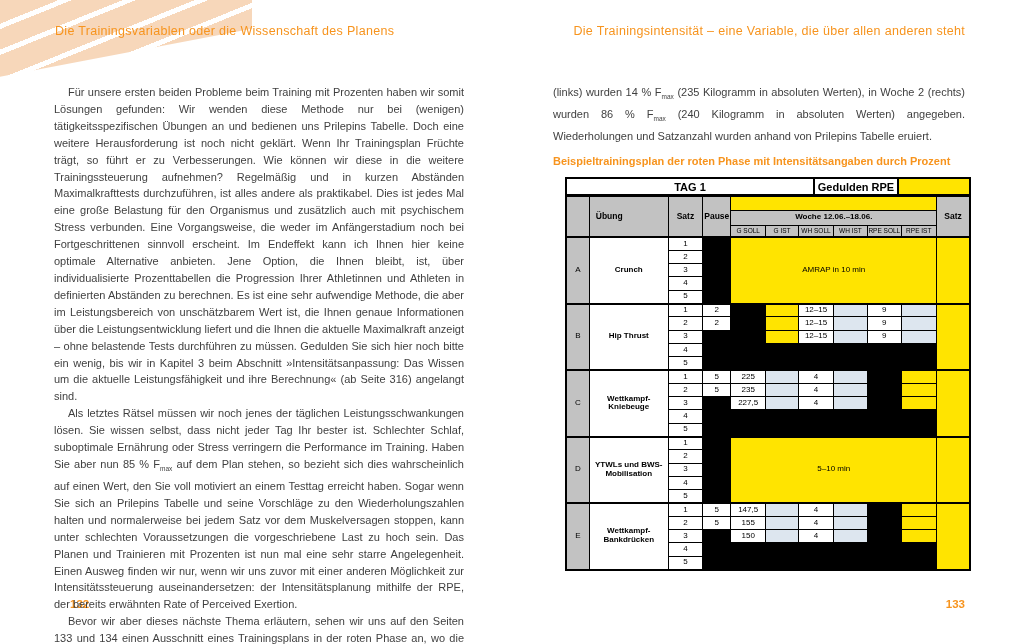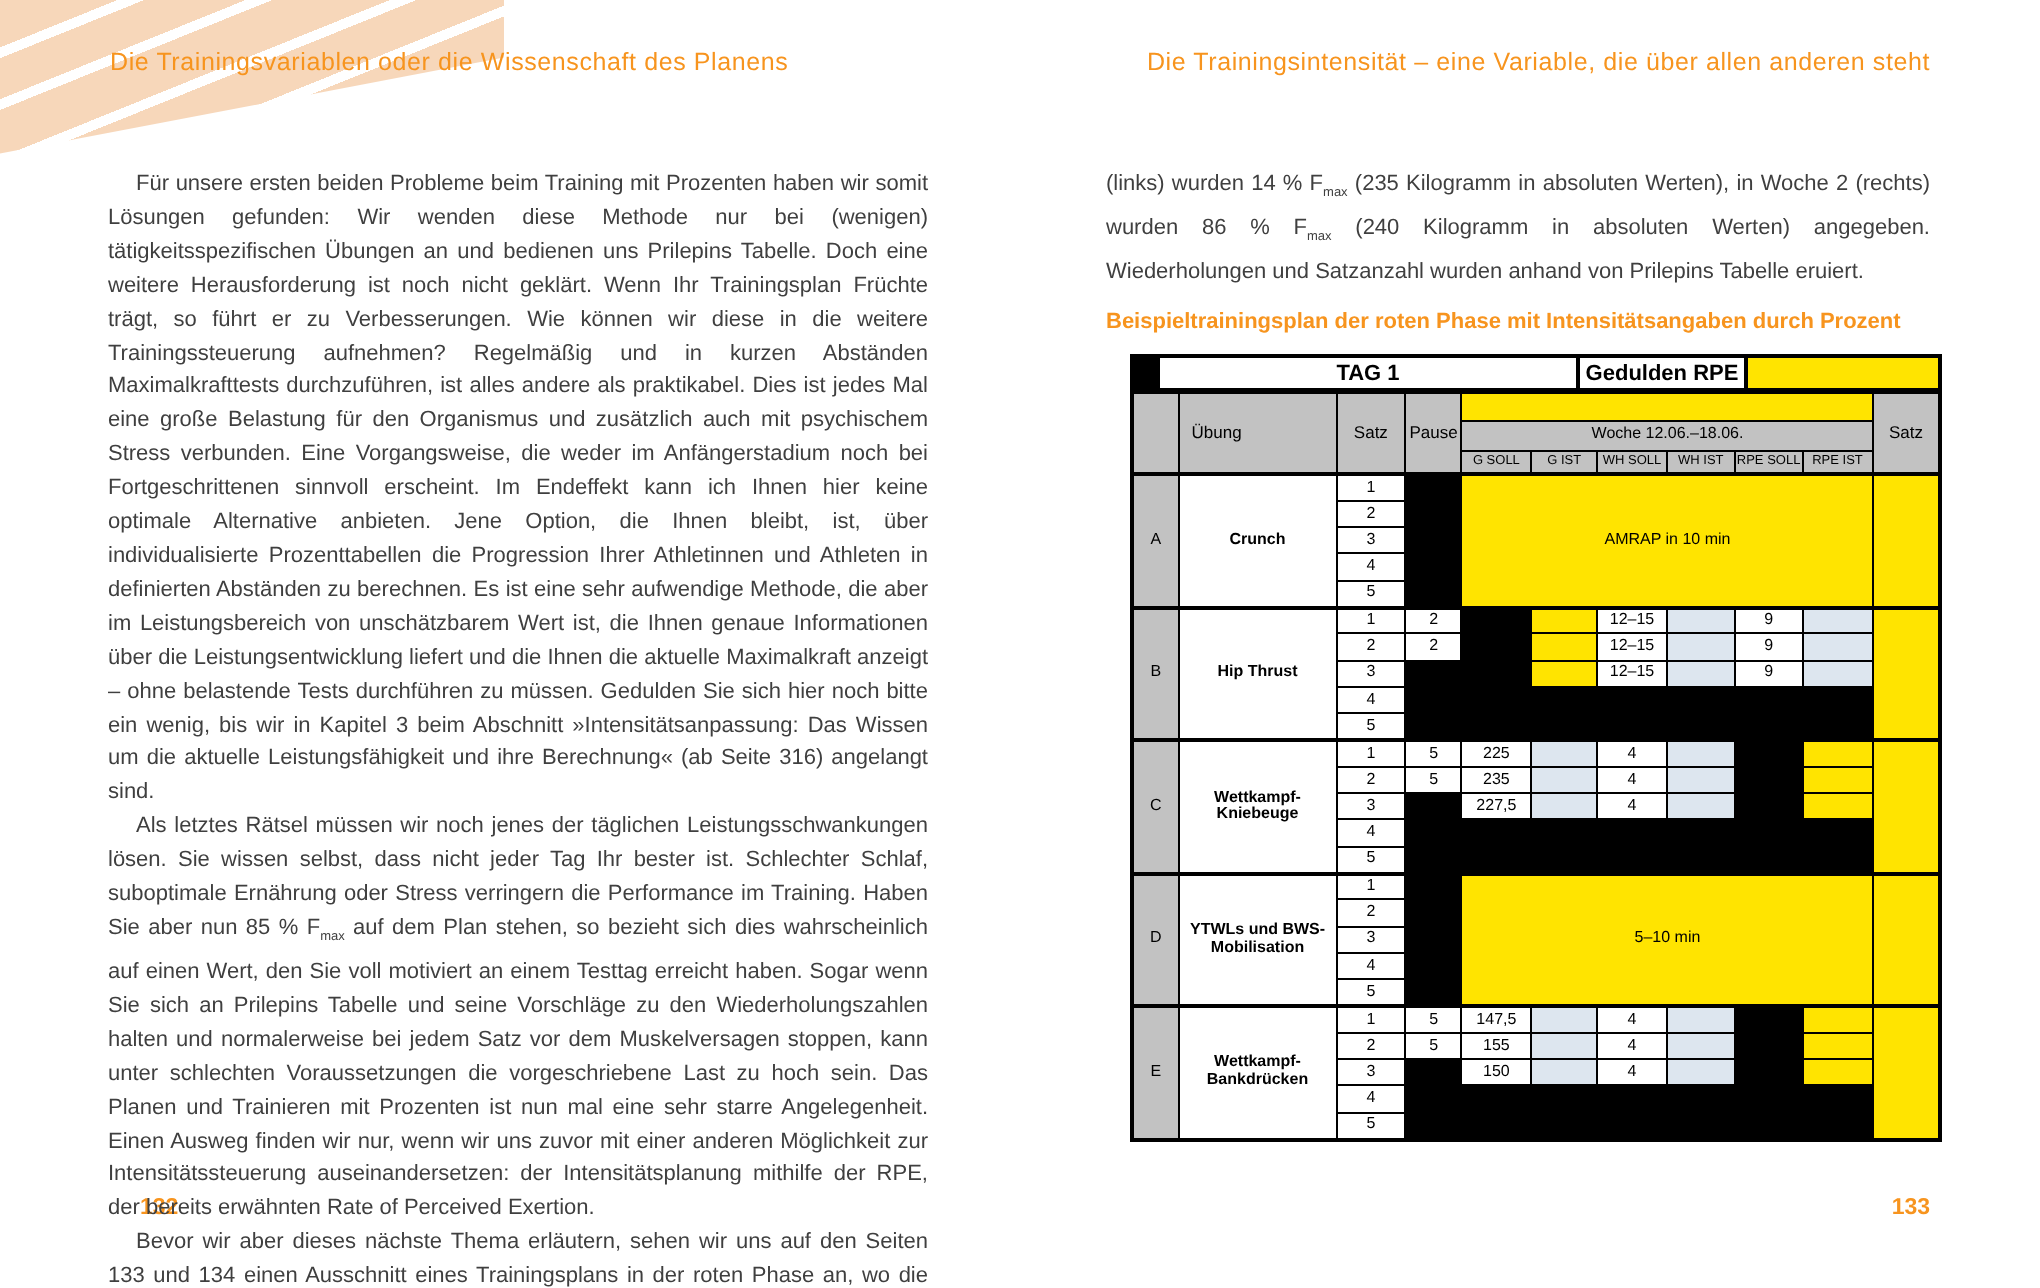--- a/index.html
+++ b/index.html
@@ -44,32 +44,32 @@
   .caption{margin-top:10px; font-size:11px; font-weight:bold; color:var(--orange);}
   
   .tablewrap{margin-left:12px; margin-top:10px; width:406px;}
   .tagbar{
     display:flex; width:406px; height:19px; background:#000; padding:2px; gap:2px;
   }
   .tagbar>div{
     background:#fff; font-size:11px; font-weight:bold; color:#000;
     display:flex; align-items:center; justify-content:center;
   }
-  .tagbar .tag1{width:208px;margin-left:13px;}
+  .tagbar .tag1{width:246px;}
   .tagbar .sess{width:82px;}
   .tagbar .sessval{flex:1; background:var(--yellow);}
   table.plan{
     border-collapse:collapse; table-layout:fixed; width:406px;
     border:2px solid #000; margin-top:-1px;
   }
   table.plan td{
     border:1px solid #000; padding:0; text-align:center; font-size:8px;
     color:#000; height:13.3px; overflow:hidden; line-height:1.1;
   }
-  table.plan thead td{background:var(--gray); font-weight:normal; font-size:8.5px;}
+  table.plan thead td{background:var(--gray); font-weight:bold; font-size:8.5px;}
   table.plan thead td.band{background:var(--yellow); height:14px;}
   table.plan thead td.week{font-size:8px; height:15px;}
   table.plan thead tr.subhdr td{font-size:6.5px; font-weight:normal; height:12px;}
   table.plan thead td.uehead{text-align:left; padding-left:6px;}
   td.cell-w{background:#fff;}
   td.cell-k{background:#000;}
   td.cell-y{background:var(--yellow);}
   td.cell-b{background:var(--blue);}
   td.letter{background:var(--gray); font-size:8px;}
   td.exercise{

